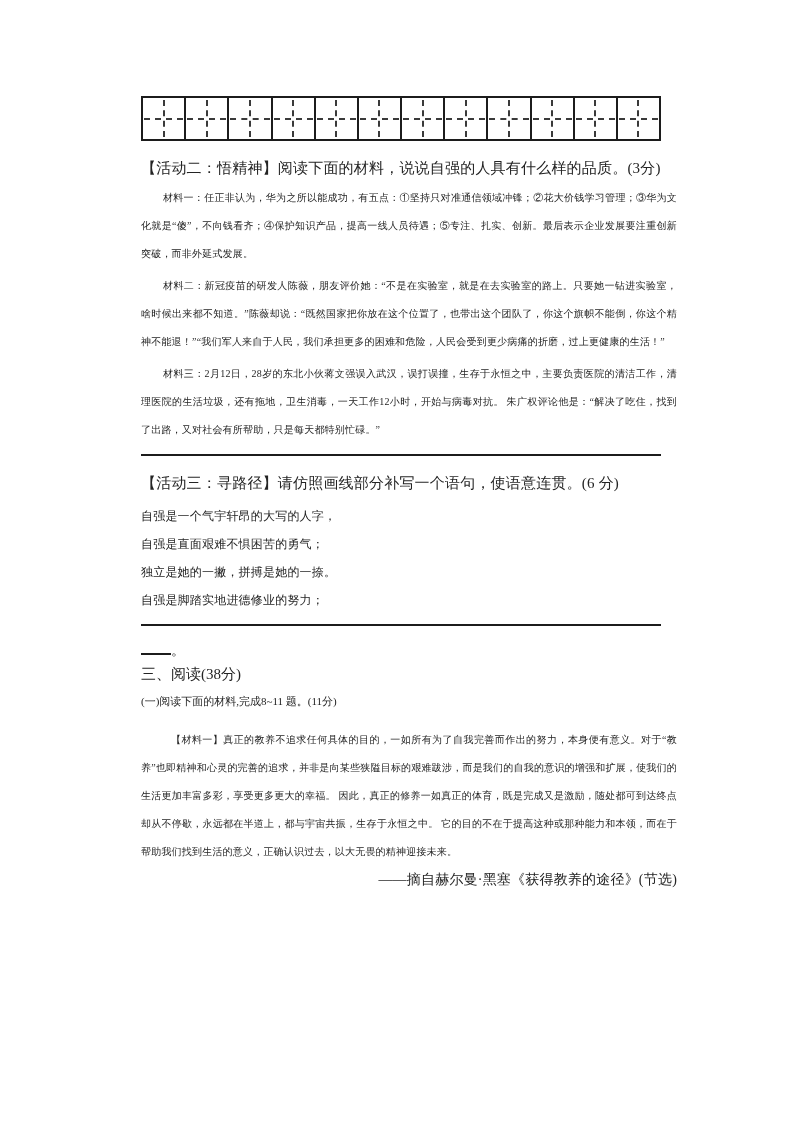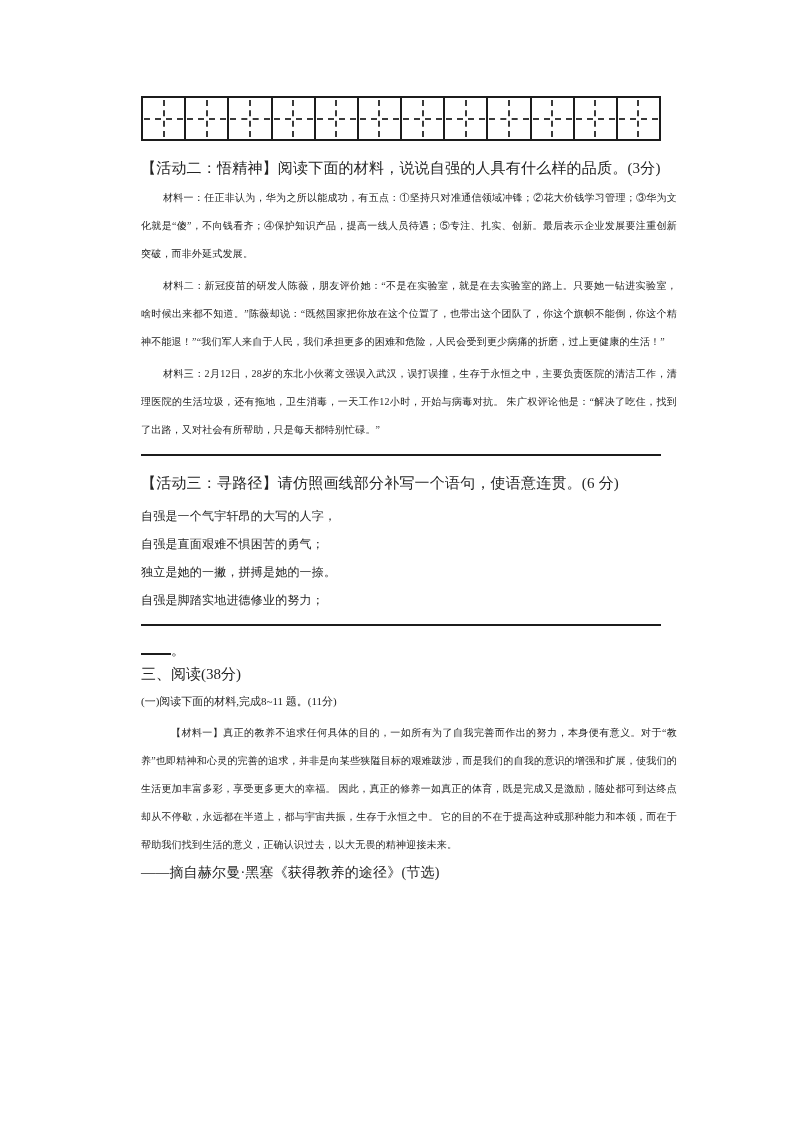--- a/index.html
+++ b/index.html
@@ -68,23 +68,24 @@
   .poem-block { margin-top: 8px; }
   .fill-blank-row { margin-top: 14px; font-size: 14px; line-height: 22px; }
   .blank-underline {
     display: inline-block;
     width: 30px; height: 14px;
     border-bottom: 2px solid #1c1c1c;
     vertical-align: baseline;
   }
   .section-title { font-size: 15px; line-height: 24px; }
   .subsection-title { margin-top: 3px; font-size: 11px; line-height: 24px; }
-  .reading-para { margin-top: 6px; }
+  .reading-para { margin-top: 13px; }
   .attribution {
     font-size: 14px; line-height: 28px;
+    text-align: right;
     margin-top: 0;
     letter-spacing: 0.2px;
   }
 </style>
 </head>
 <body>
 
 <div class="page">
 
   <div class="answer-grid">

